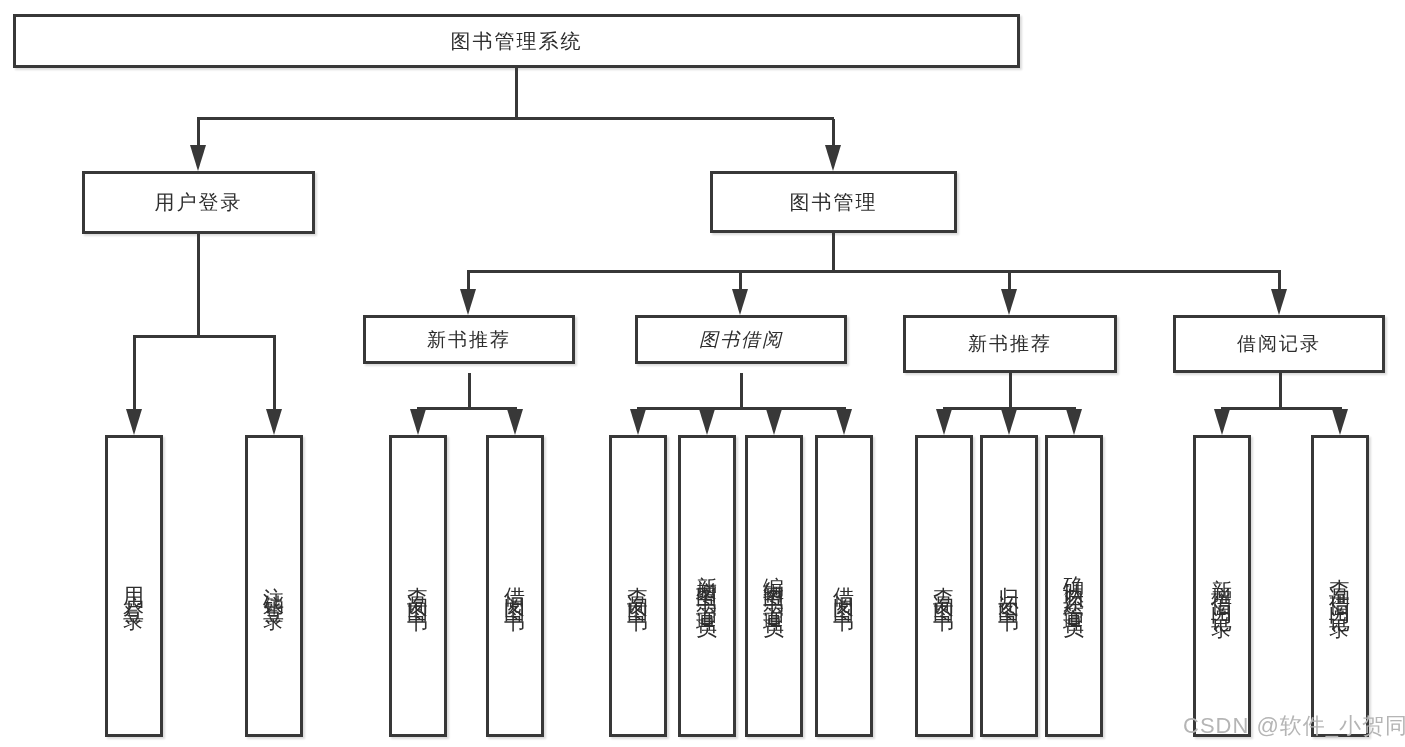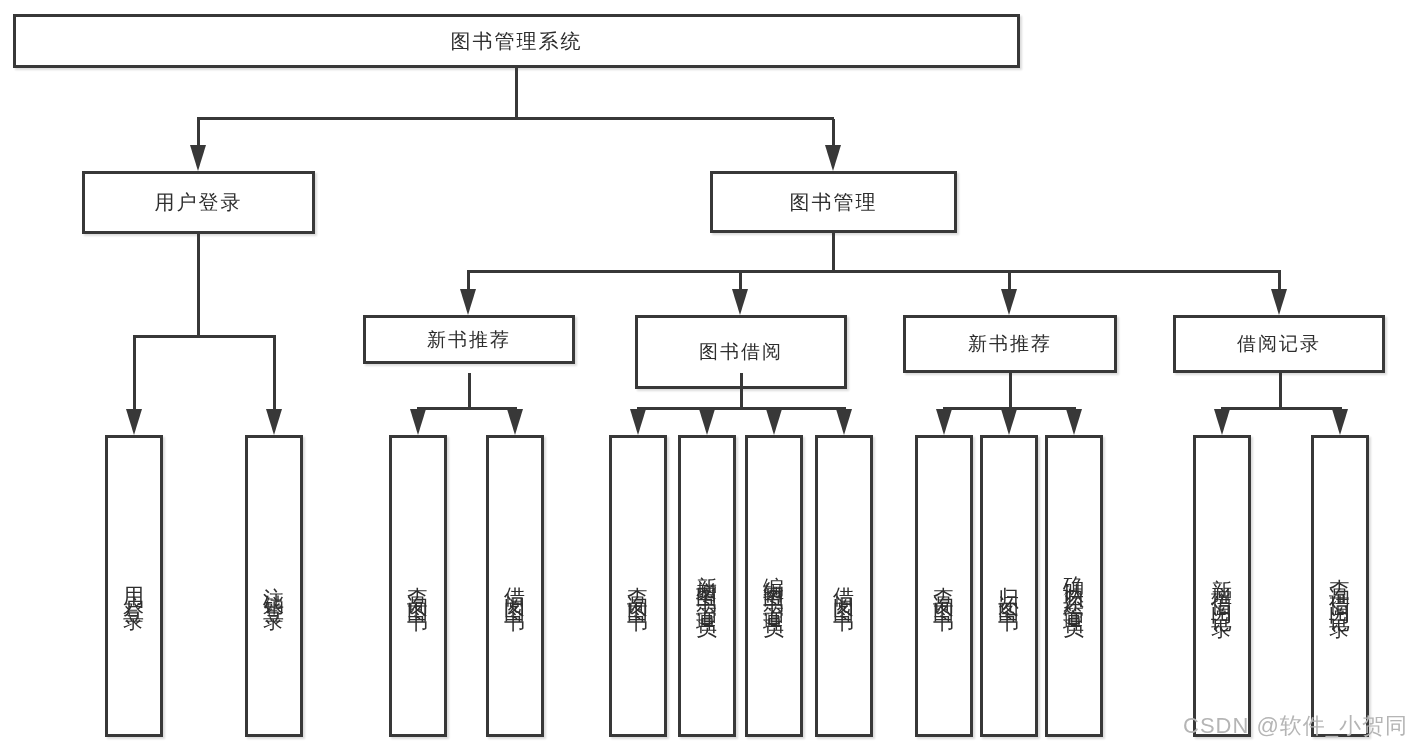--- a/index.html
+++ b/index.html
@@ -63,21 +63,21 @@
   <div class="ah" style="left:1271px;top:289px;"></div>
 
   <div class="ln" style="left:197px;top:234px;width:3px;height:101px;"></div>
   <div class="ln" style="left:133px;top:335px;width:143px;height:3px;"></div>
   <div class="ln" style="left:133px;top:337px;width:3px;height:73px;"></div>
   <div class="ah" style="left:126px;top:409px;"></div>
   <div class="ln" style="left:273px;top:337px;width:3px;height:73px;"></div>
   <div class="ah" style="left:266px;top:409px;"></div>
 
   <div class="box hbox" style="left:363px;top:315px;width:212px;height:49px;font-size:19px;">新书推荐</div>
-  <div class="box hbox" style="left:635px;top:315px;width:212px;height:74px;font-size:19px;">图书借阅</div>
+  <div class="box hbox" style="left:635px;top:315px;width:212px;height:49px;font-size:19px;font-style:italic;">图书借阅</div>
   <div class="box hbox" style="left:903px;top:315px;width:214px;height:58px;font-size:19px;">新书推荐</div>
   <div class="box hbox" style="left:1173px;top:315px;width:212px;height:58px;font-size:19px;">借阅记录</div>
 
   <div class="ln" style="left:468px;top:373px;width:3px;height:34px;"></div>
   <div class="ln" style="left:417px;top:407px;width:100px;height:3px;"></div>
   <div class="ah" style="left:410px;top:409px;"></div>
   <div class="ah" style="left:507px;top:409px;"></div>
 
   <div class="ln" style="left:740px;top:373px;width:3px;height:34px;"></div>
   <div class="ln" style="left:637px;top:407px;width:209px;height:3px;"></div>

